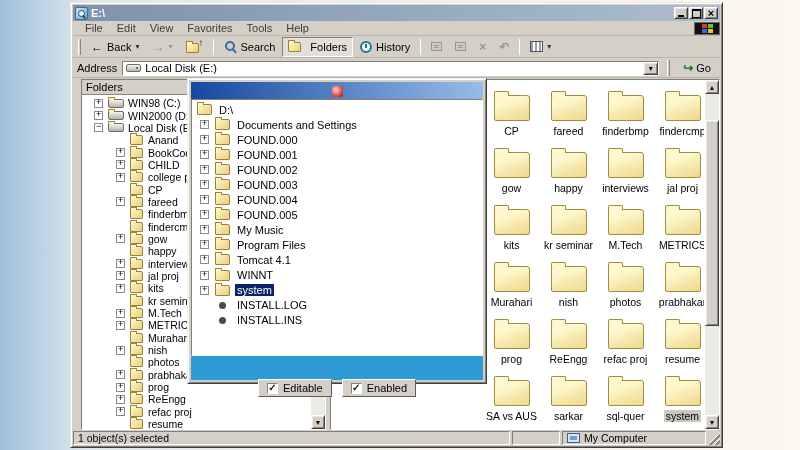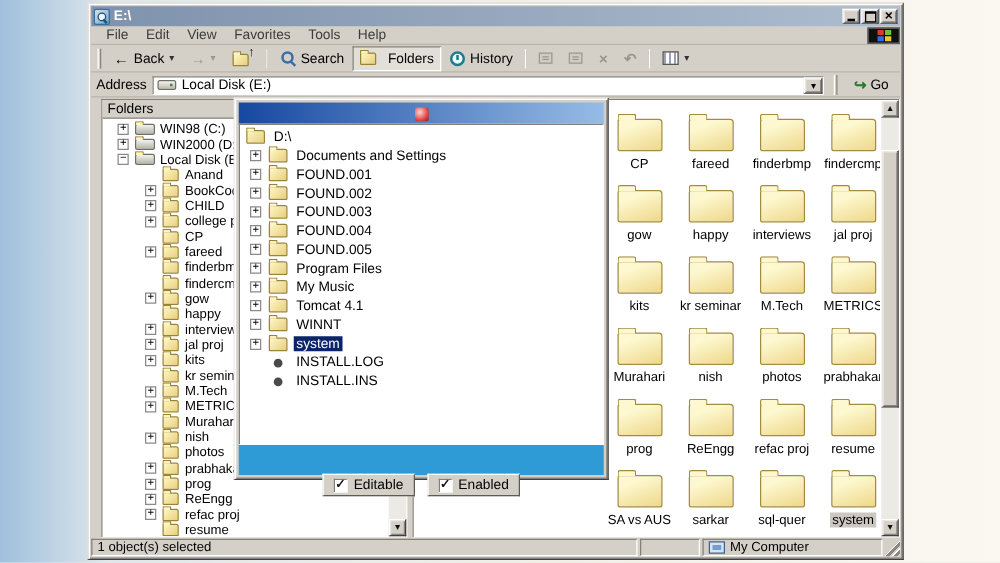--- a/index.html
+++ b/index.html
@@ -578,20 +578,25 @@
       <span class="ticon folder-sm"></span>
       <span class="dlabel">D:\</span>
     </div>
 
       <div class="drow">
         <span class="expand plus"></span>
         <span class="ticon folder-sm"></span>
         <span class="dlabel">Documents and Settings</span>
       </div>
 
+      <div class="drow">
+        <span class="expand plus"></span>
+        <span class="ticon folder-sm"></span>
+        <span class="dlabel">FOUND.000</span>
+      </div>
 
       <div class="drow">
         <span class="expand plus"></span>
         <span class="ticon folder-sm"></span>
         <span class="dlabel">FOUND.001</span>
       </div>
 
       <div class="drow">
         <span class="expand plus"></span>
         <span class="ticon folder-sm"></span>
@@ -612,27 +617,27 @@
 
       <div class="drow">
         <span class="expand plus"></span>
         <span class="ticon folder-sm"></span>
         <span class="dlabel">FOUND.005</span>
       </div>
 
       <div class="drow">
         <span class="expand plus"></span>
         <span class="ticon folder-sm"></span>
+        <span class="dlabel">My Music</span>
+      </div>
+
+      <div class="drow">
+        <span class="expand plus"></span>
+        <span class="ticon folder-sm"></span>
         <span class="dlabel">Program Files</span>
-      </div>
-
-      <div class="drow">
-        <span class="expand plus"></span>
-        <span class="ticon folder-sm"></span>
-        <span class="dlabel">My Music</span>
       </div>
 
 
       <div class="drow">
         <span class="expand plus"></span>
         <span class="ticon folder-sm"></span>
         <span class="dlabel">Tomcat 4.1</span>
       </div>
 
       <div class="drow">

